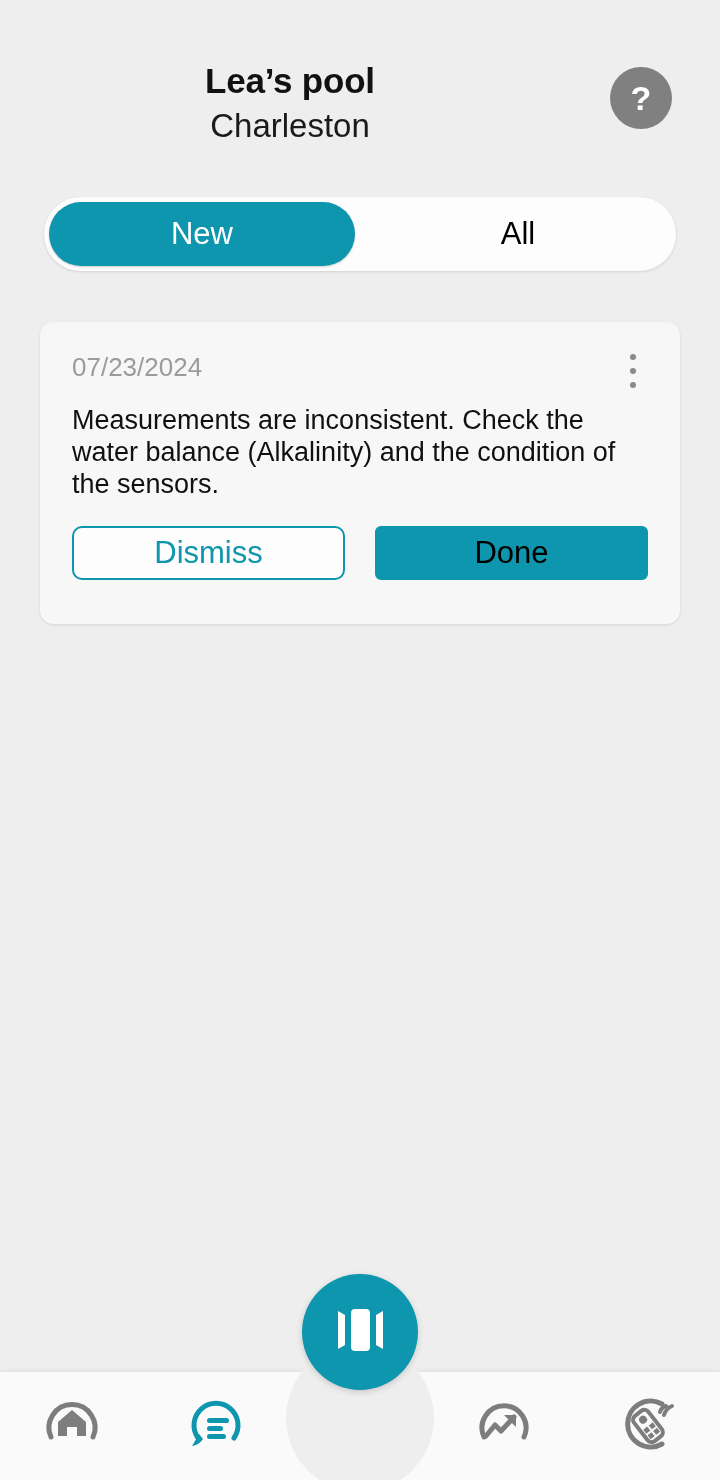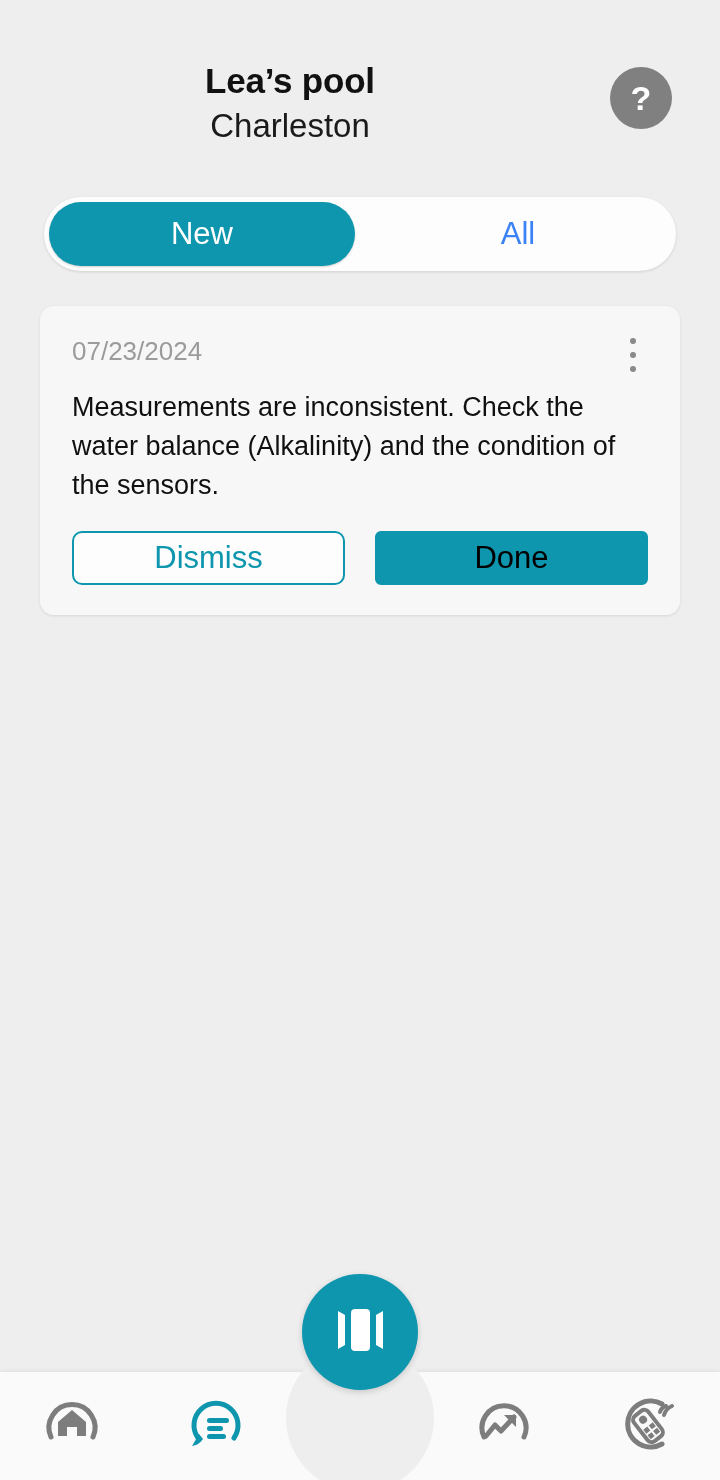--- a/index.html
+++ b/index.html
@@ -77,41 +77,41 @@
   }
   .seg-item {
     flex: 1 1 50%;
     height: 64px;
     margin: 5px;
     border-radius: 32px;
     display: flex;
     align-items: center;
     justify-content: center;
     font-size: 31px;
-    color: #3b82f6;
+    color: #000000;
     cursor: pointer;
     user-select: none;
   }
   .seg-item.active {
     background: #0d96ad;
     color: #ffffff;
     box-shadow: 0 1px 2px rgba(0,0,0,0.18);
   }
 
   
   .card {
     position: absolute;
-    top: 306px;
+    top: 322px;
     left: 40px;
     width: 640px;
     background: #f7f7f7;
     border-radius: 14px;
     box-shadow: 0 1px 3px rgba(0,0,0,0.10);
     box-sizing: border-box;
-    padding: 30px 32px 30px 32px;
+    padding: 30px 32px 44px 32px;
   }
   .card-top {
     display: flex;
     align-items: flex-start;
     justify-content: space-between;
   }
   .card-date {
     font-size: 26px;
     color: #9b9b9b;
     line-height: 30px;
@@ -129,21 +129,21 @@
   .kebab span {
     display: block;
     width: 6px;
     height: 6px;
     border-radius: 50%;
     background: #8a8a8a;
   }
   .card-message {
     margin-top: 16px;
     font-size: 27px;
-    line-height: 39px;
+    line-height: 32px;
     color: #101010;
   }
   .card-actions {
     margin-top: 26px;
     display: flex;
     gap: 30px;
   }
   .btn {
     flex: 1 1 0;
     height: 54px;

